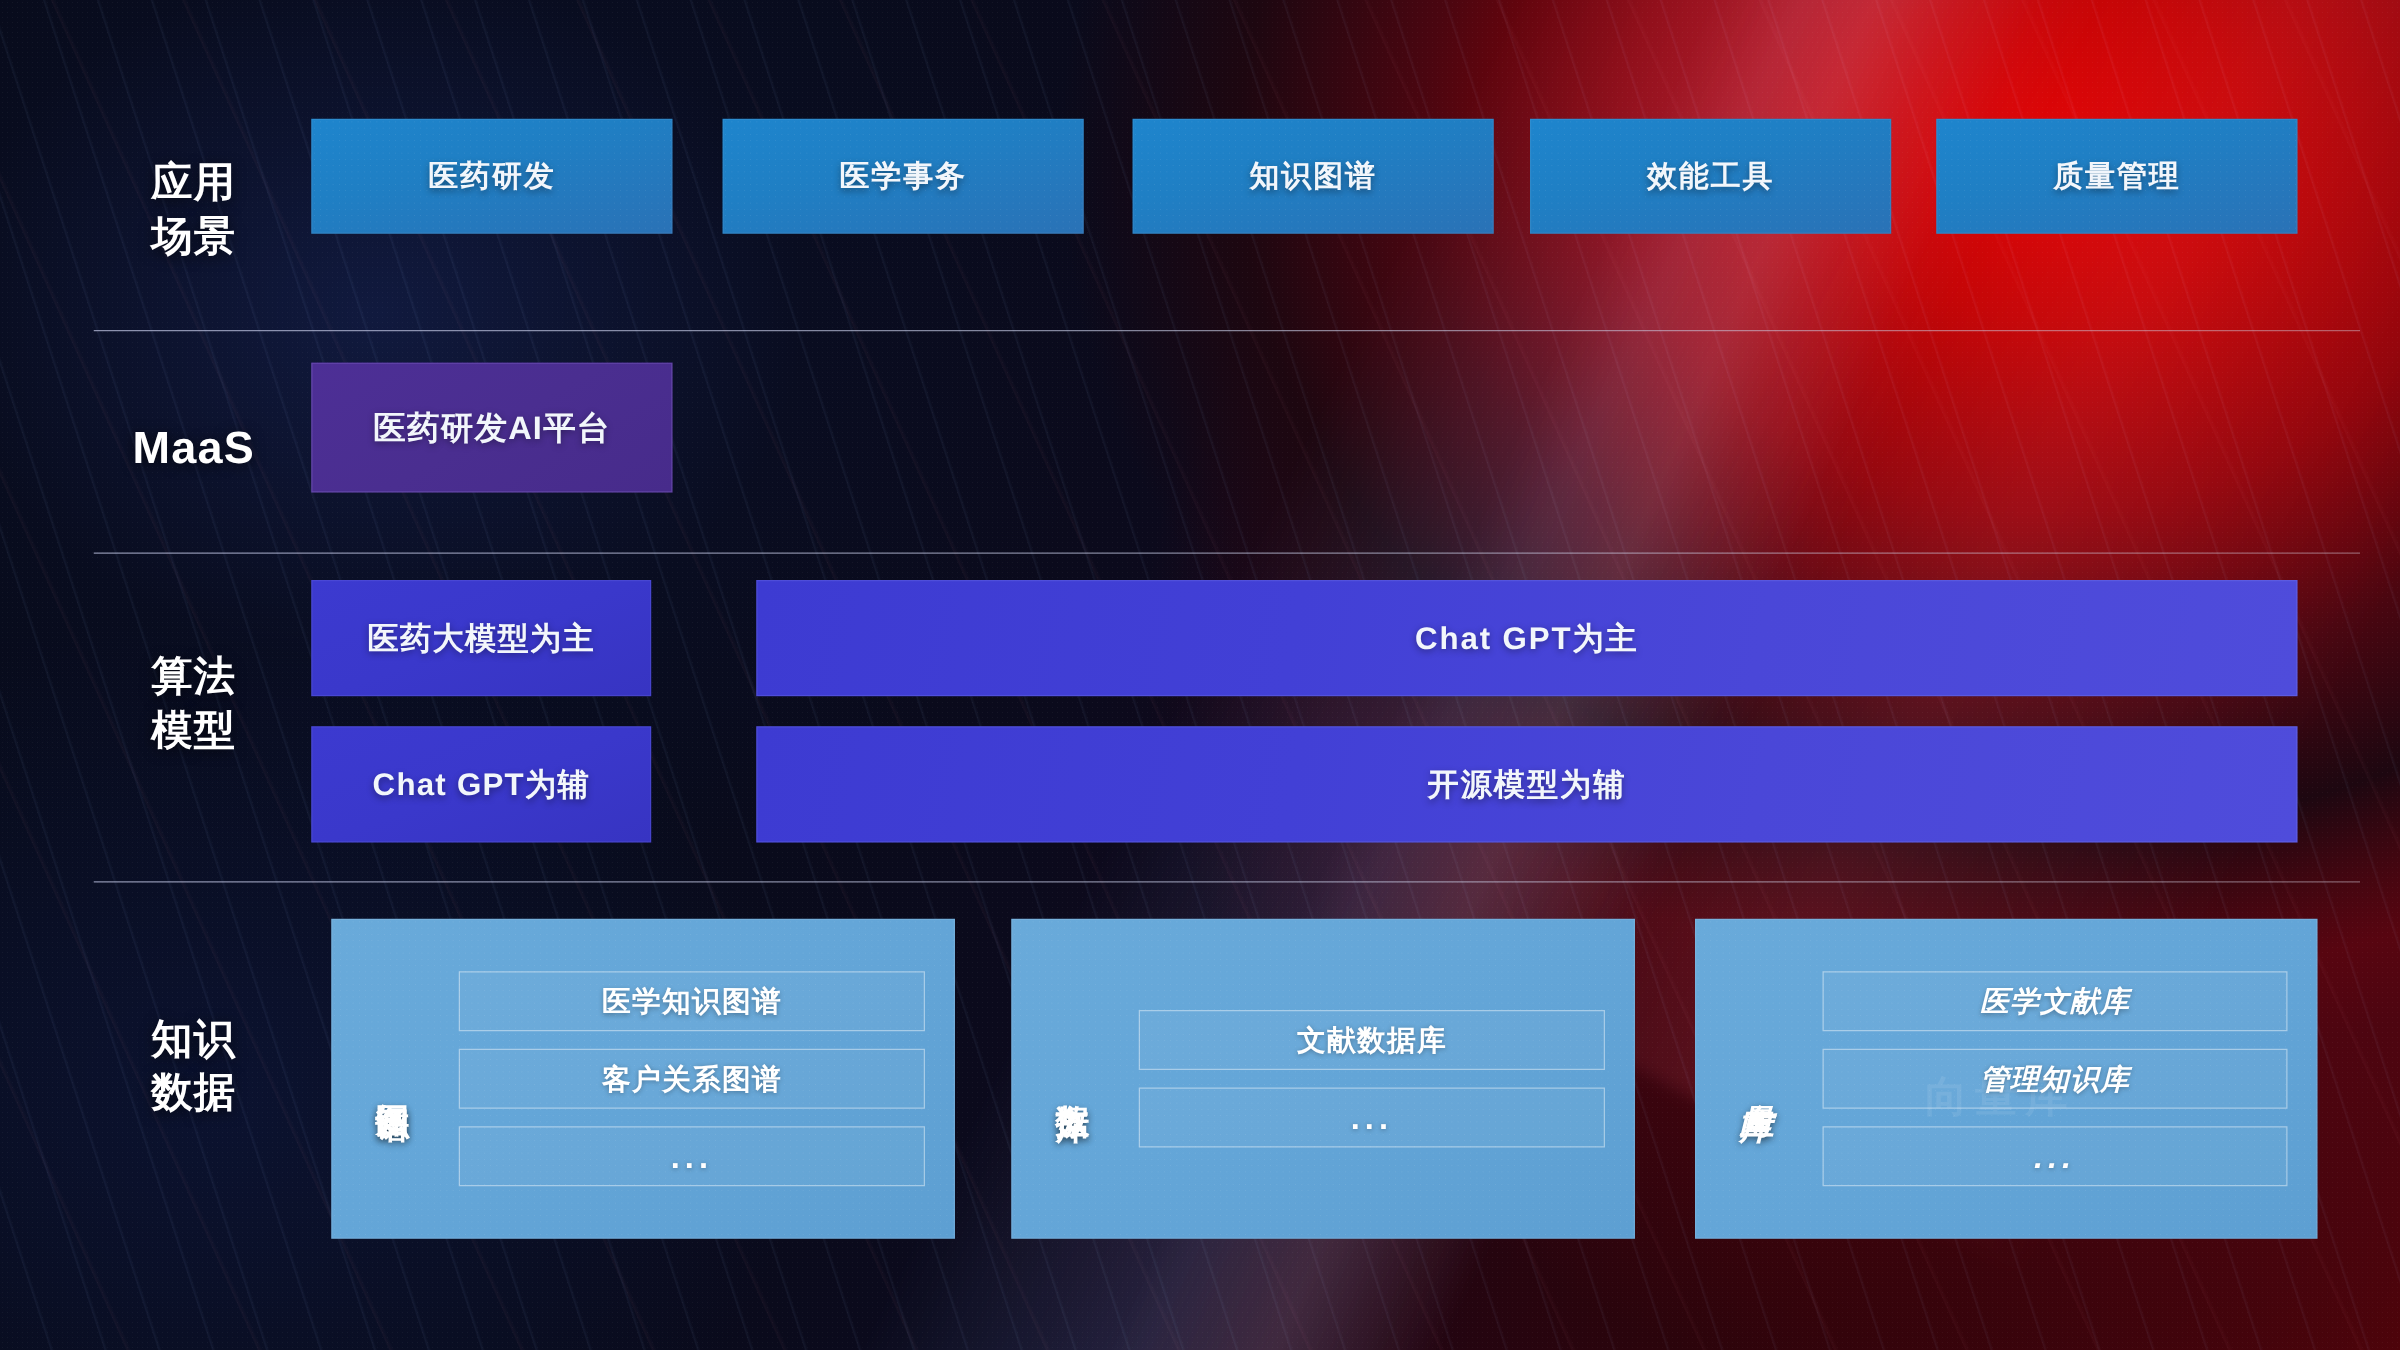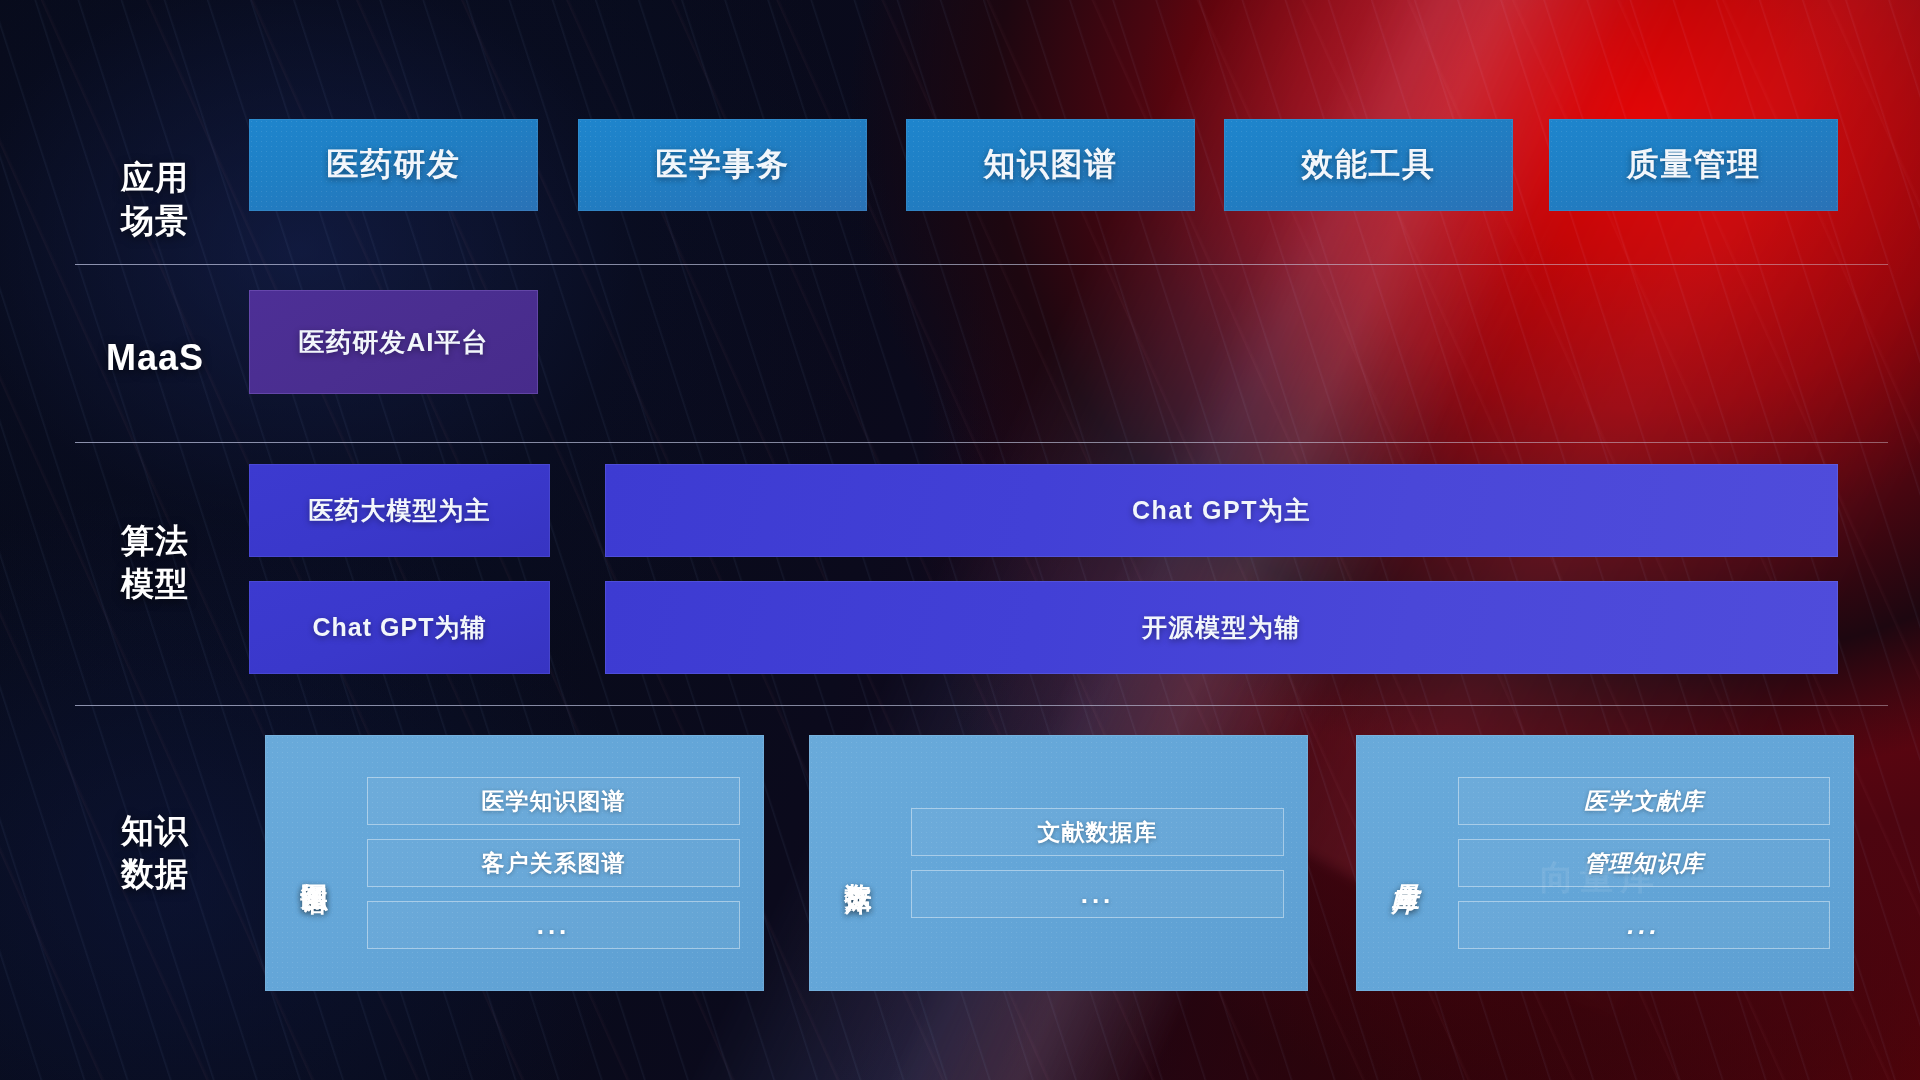--- a/index.html
+++ b/index.html
@@ -109,24 +109,24 @@
     align-items: center;
     justify-content: center;
     color: #f2f6fb;
     font-weight: 700;
     text-shadow: 0 2px 6px rgba(0,0,0,.38);
     box-sizing: border-box;
   }
 
   
   .app-card {
-    top: 119px;
+    top: 95px;
     height: 92px;
     width: 289px;
-    font-size: 32px;
+    font-size: 24px;
     letter-spacing: 1.5px;
     background: linear-gradient(165deg, #1e85cd 0%, #1f7fc4 40%, #2a72b6 100%);
     box-shadow: inset 0 0 0 1px rgba(255,255,255,0.07);
   }
   .app-card::after {
     content: "";
     position: absolute;
     inset: 0;
     background-image: radial-gradient(rgba(255,255,255,0.10) 0.6px, rgba(0,0,0,0) 0.7px);
     background-size: 5px 5px;
@@ -151,21 +151,21 @@
     height: 120px;
     font-size: 26px;
     letter-spacing: 1.5px;
     background: linear-gradient(100deg, #8a4ae2 0%, #9450e6 30%, #a14fe0 58%, #aa4fd8 78%, #b552d4 100%);
     box-shadow: inset 0 0 0 1px rgba(220,190,255,0.30);
   }
 
   
   .algo-small {
     left: 249px;
-    width: 301px;
+    width: 272px;
     height: 93px;
     font-size: 25px;
     letter-spacing: 1px;
     background: linear-gradient(160deg, #3c3ad0 0%, #3a38cb 50%, #3734c2 100%);
     box-shadow: inset 0 0 0 1px rgba(160,165,255,0.14);
   }
   .algo-wide {
     left: 605px;
     width: 1233px;
     height: 93px;
@@ -263,21 +263,21 @@
   <div class="bg-base"></div>
   <div class="bg-left-glow"></div>
   <div class="bg-streaks"></div>
   <div class="bg-ray ray-a"></div>
   <div class="bg-ray ray-b"></div>
   <div class="bg-ray ray-c"></div>
   <div class="bg-noise"></div>
 
   <div class="content">
 
-    <div class="row-label" style="top:125px;margin-top:32px;">
+    <div class="row-label" style="top:125px;">
       <div>应用</div>
       <div>场景</div>
     </div>
 
     <div class="card app-card" style="left:249px;">医药研发</div>
     <div class="card app-card" style="left:578px;">医学事务</div>
     <div class="card app-card" style="left:906px;">知识图谱</div>
     <div class="card app-card" style="left:1224px;">效能工具</div>
     <div class="card app-card" style="left:1549px;">质量管理</div>
 

